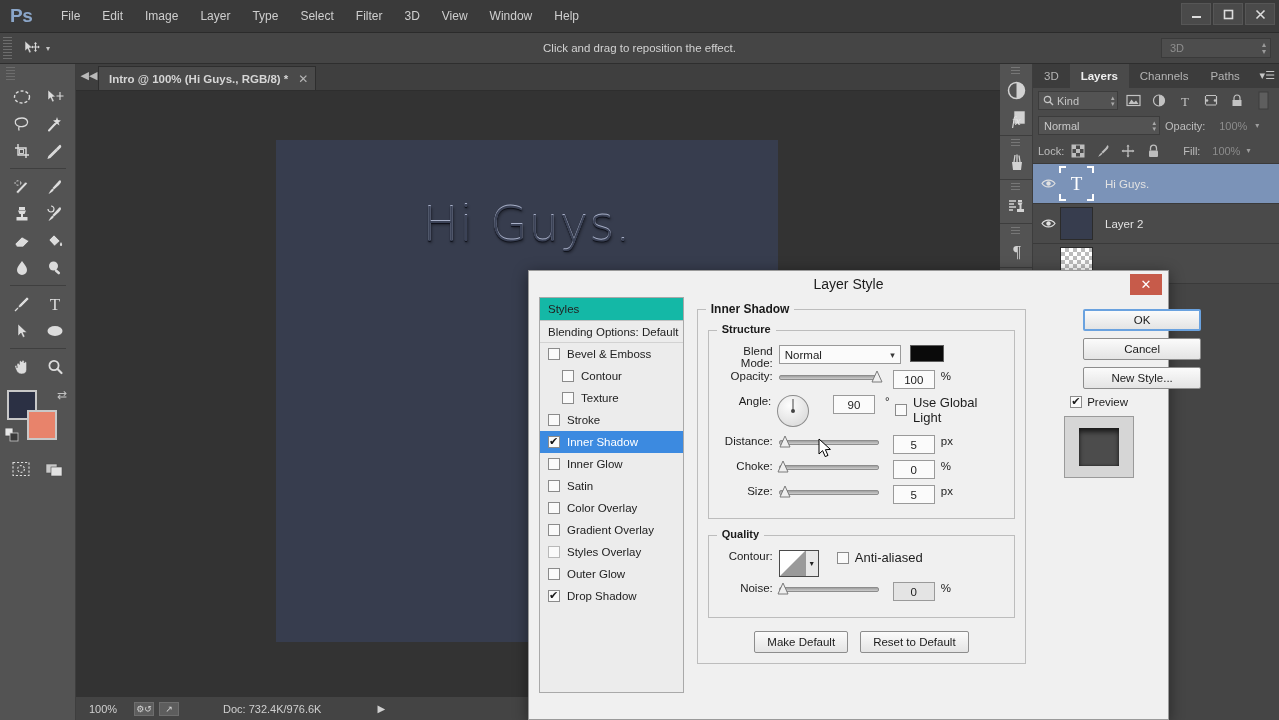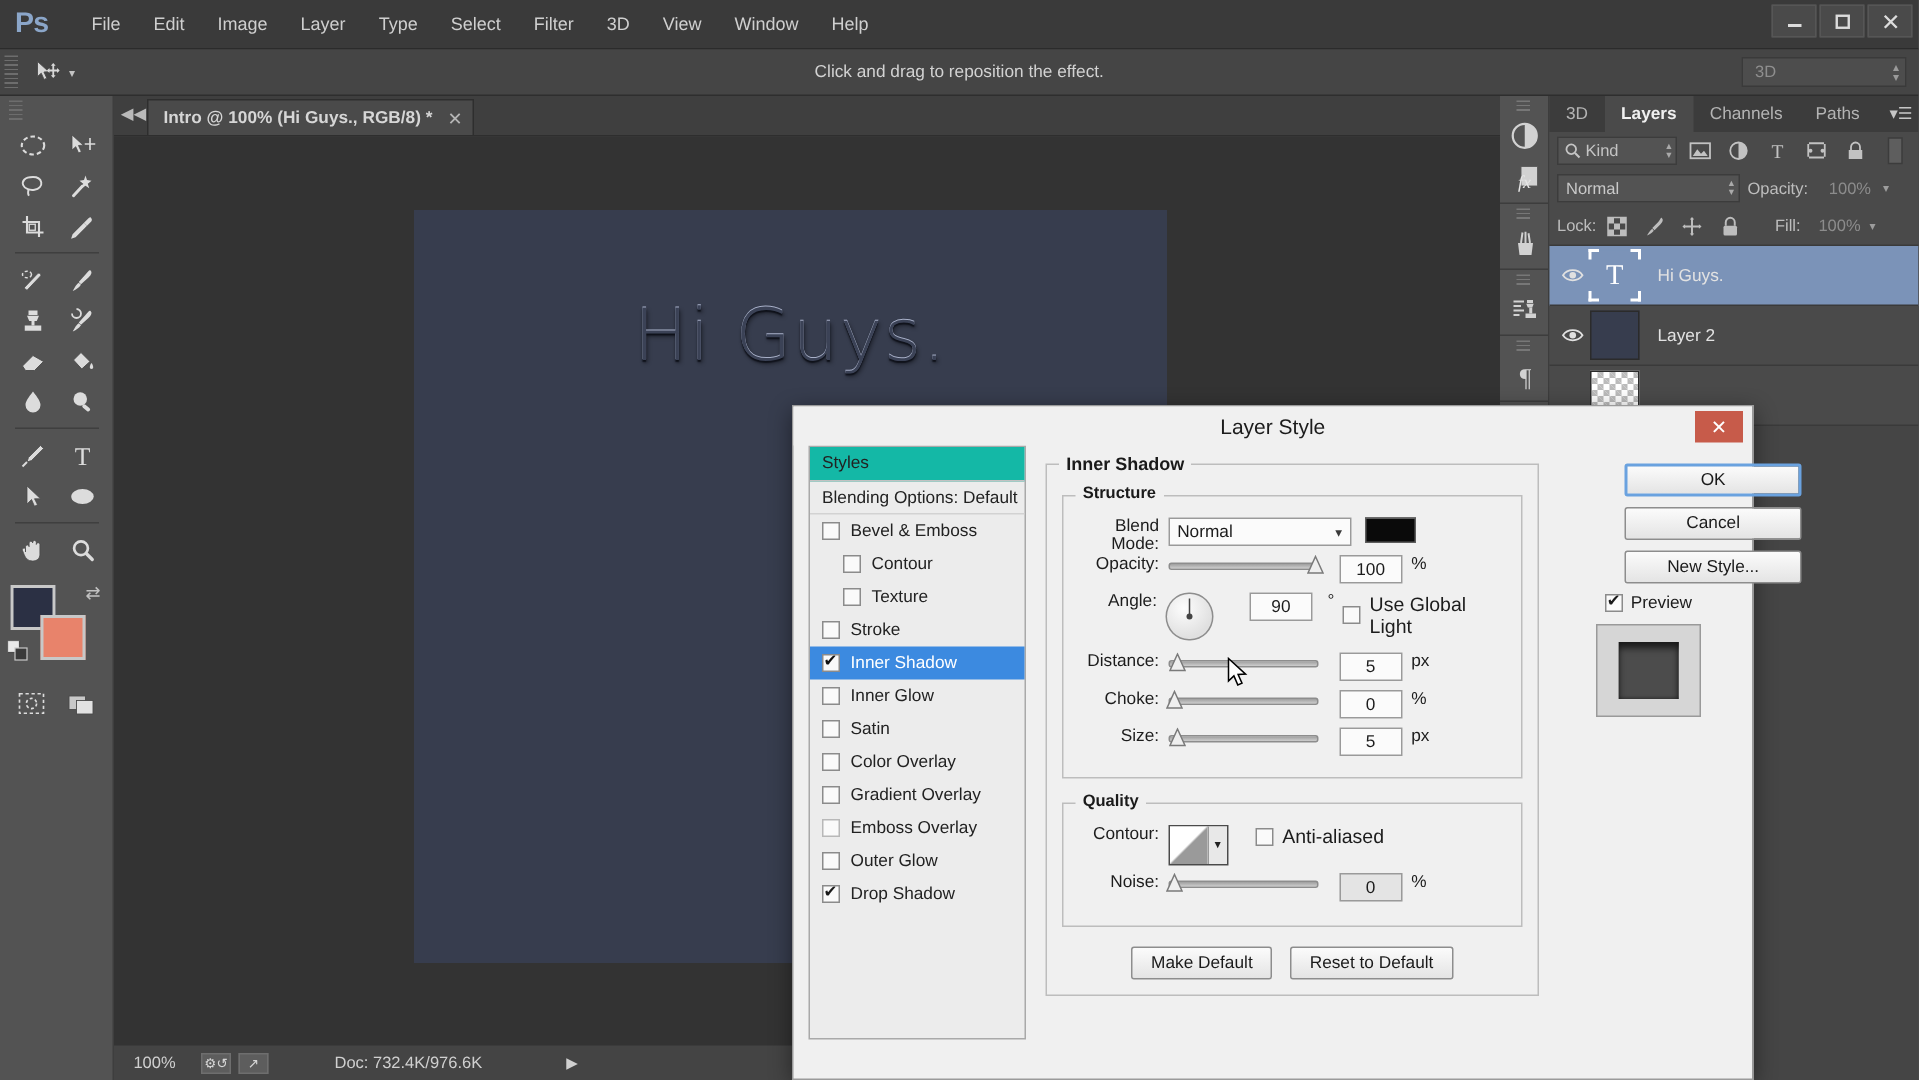--- a/index.html
+++ b/index.html
@@ -876,21 +876,21 @@
         <div class="sl-item">
           <span class="cbx"></span>
           <span>Color Overlay</span>
         </div>
         <div class="sl-item">
           <span class="cbx"></span>
           <span>Gradient Overlay</span>
         </div>
         <div class="sl-item">
           <span class="cbx dim"></span>
-          <span>Emboss Overlay</span>
+          <span>Styles Overlay</span>
         </div>
         <div class="sl-item">
           <span class="cbx"></span>
           <span>Outer Glow</span>
         </div>
         <div class="sl-item">
           <span class="cbx on"></span>
           <span>Drop Shadow</span>
         </div>
       </div>

